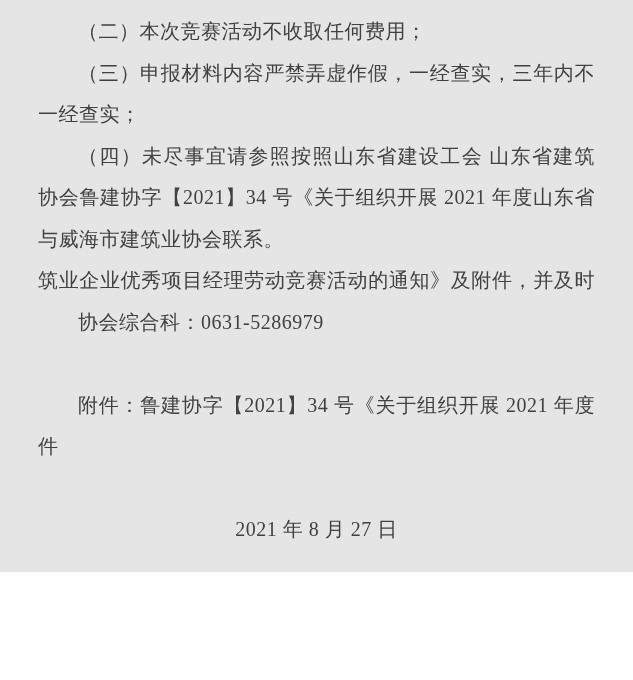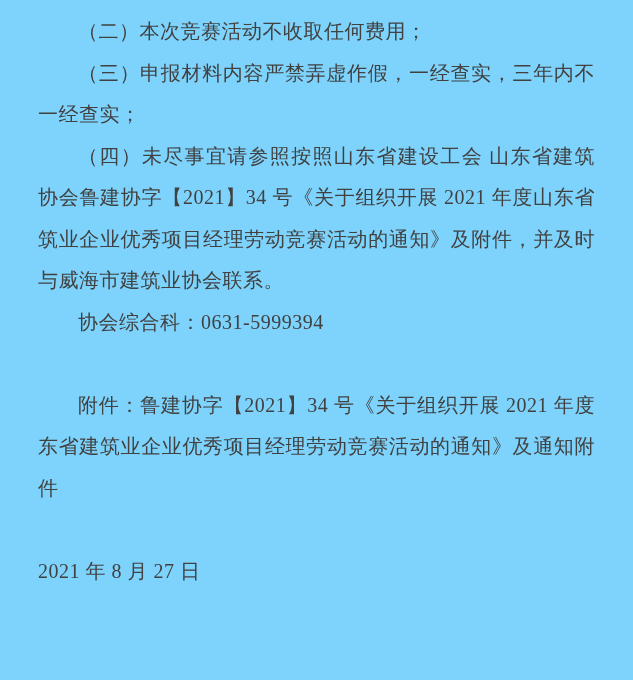--- a/index.html
+++ b/index.html
@@ -8,23 +8,23 @@
     background: #ffffff;
   }
   body {
     width: 633px;
     height: 680px;
     overflow: hidden;
   }
   .doc-page {
     box-sizing: border-box;
     width: 633px;
-    height: 680px;
+    height: 572px;
     padding: 11px 38px 0 38px;
-    background: #7dd3fc;
+    background: #e5e5e5;
     font-family: "Liberation Serif", "DejaVu Serif", serif;
     color: #414141;
   }
   .doc-line {
     height: 41.5px;
     line-height: 41.5px;
     font-size: 20px;
     letter-spacing: 0.5px;
     text-align: left;
     overflow: hidden;
@@ -33,34 +33,33 @@
   .doc-line.indent {
     text-indent: 40px;
   }
   .doc-line.justify {
     white-space: normal;
     text-align: justify;
     text-align-last: justify;
     font-family: Liberation Serif, serif;
   }
   .doc-line.right {
-    text-align: left;
+    text-align: center;
   }
 </style>
 </head>
 <body>
 
 <div class="doc-page" id="doc">
     <div class="doc-line indent">（二）本次竞赛活动不收取任何费用；</div>
     <div class="doc-line indent justify">（三）申报材料内容严禁弄虚作假，一经查实，三年内不</div>
     <div class="doc-line">一经查实；</div>
     <div class="doc-line indent justify">（四）未尽事宜请参照按照山东省建设工会 山东省建筑业</div>
     <div class="doc-line justify">协会鲁建协字【2021】34 号《关于组织开展 2021 年度山东省建</div>
+    <div class="doc-line">与威海市建筑业协会联系。</div>
     <div class="doc-line justify">筑业企业优秀项目经理劳动竞赛活动的通知》及附件，并及时</div>
-    <div class="doc-line">与威海市建筑业协会联系。</div>
-    <div class="doc-line indent">协会综合科：0631-5999394</div>
+    <div class="doc-line indent">协会综合科：0631-5286979</div>
     <div class="doc-line"></div>
     <div class="doc-line indent justify">附件：鲁建协字【2021】34 号《关于组织开展 2021 年度山</div>
-    <div class="doc-line justify">东省建筑业企业优秀项目经理劳动竞赛活动的通知》及通知附</div>
     <div class="doc-line">件</div>
     <div class="doc-line"></div>
     <div class="doc-line right">2021 年 8 月 27 日</div>
   </div>
 
 </body></html>

